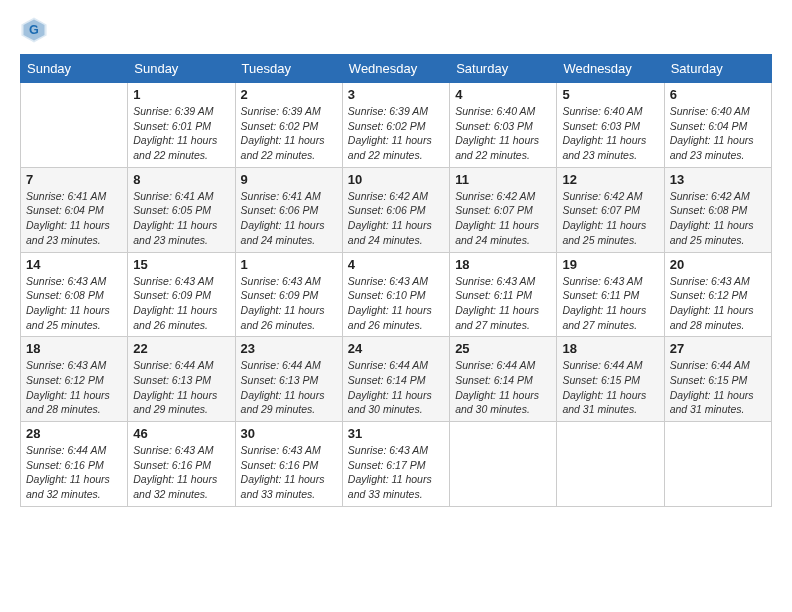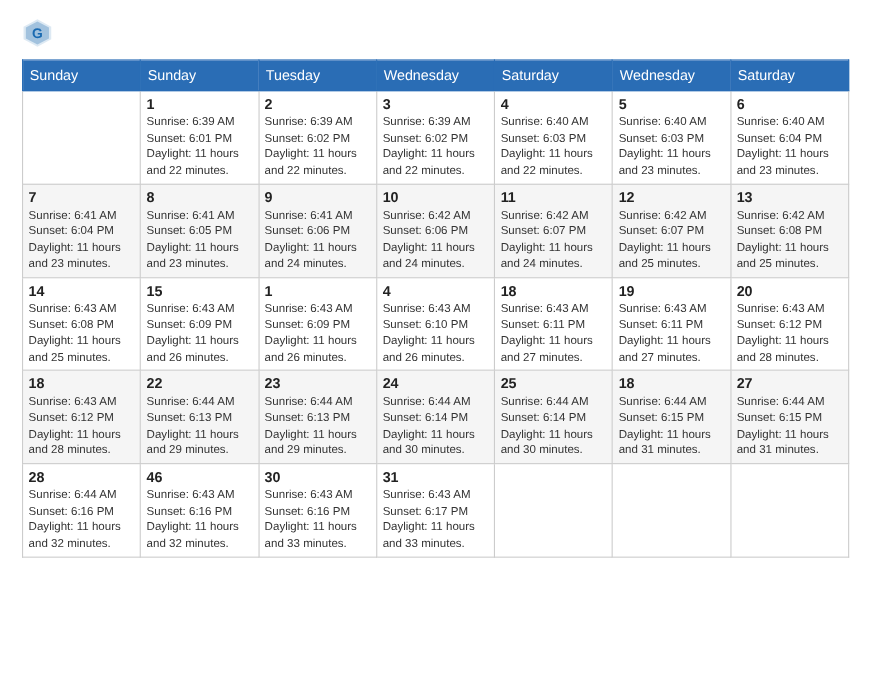--- a/index.html
+++ b/index.html
@@ -79,20 +79,21 @@
     .day-number {
       font-size: 13px;
       font-weight: bold;
       color: #222;
       margin-bottom: 2px;
     }
     .day-detail {
       color: #333;
       line-height: 1.4;
       font-size: 10.5px;
+      font-style: italic;
     }
     .empty-cell {
       background: #fff !important;
     }
   </style>
 </head>
 <body>
 
 <div class="page">
   <div class="header">

